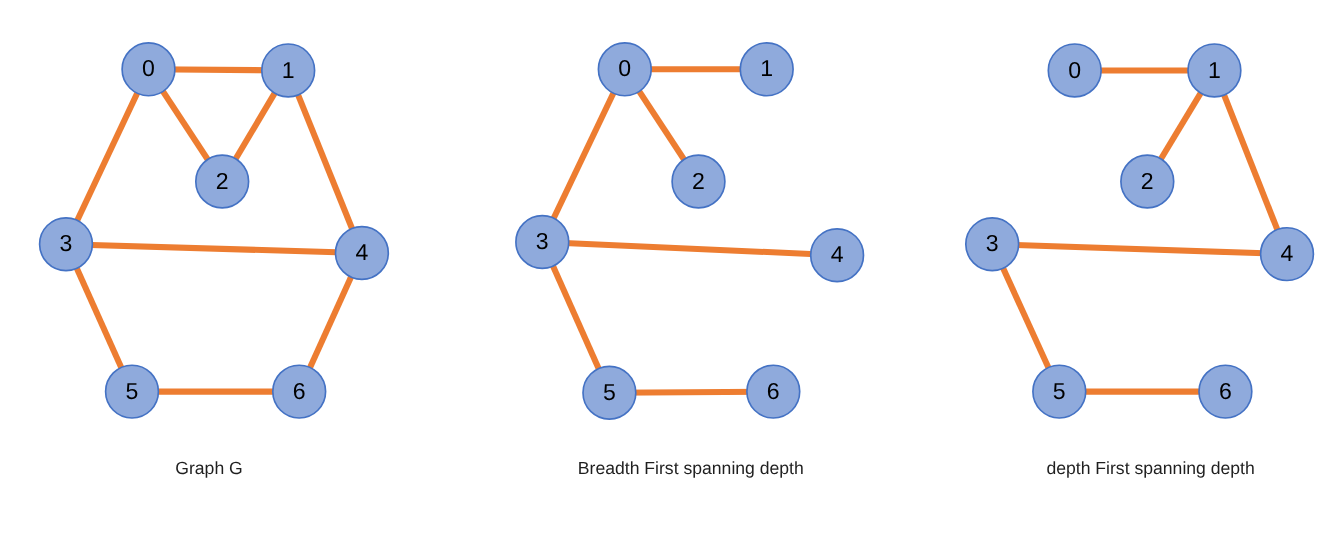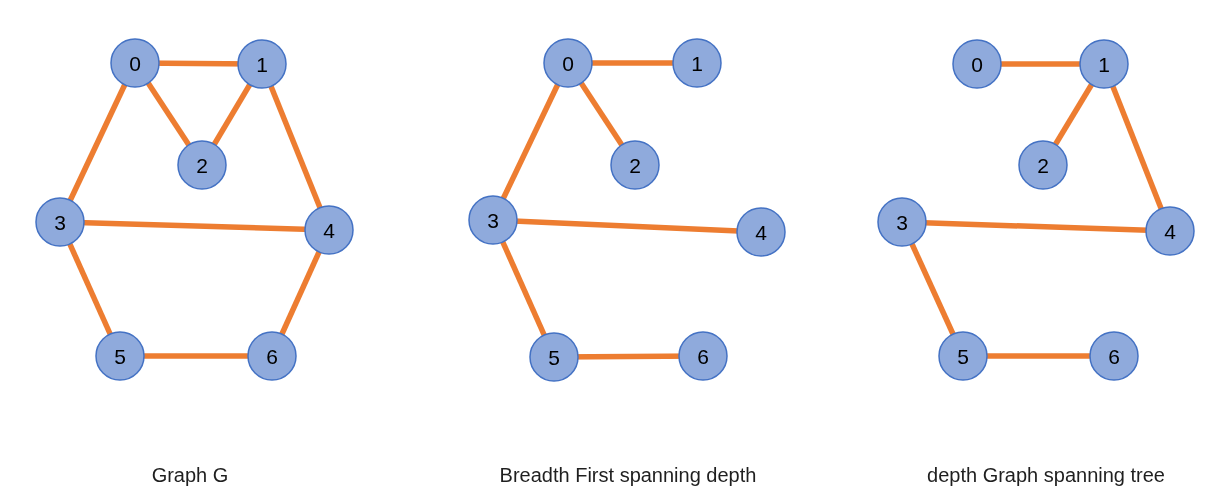--- a/index.html
+++ b/index.html
@@ -17,25 +17,24 @@
   }
   .graphs-svg {
     position: absolute;
     left: 0;
     top: 0;
   }
   .caption {
     position: absolute;
     top: 415px;
     transform: translateX(-50%);
-    font-size: 20px;
+    font-size: 16px;
     line-height: 24px;
     color: #1f1f1f;
     white-space: nowrap;
-    margin-top: 48px;
   }
   .cap-0 { left: 190px; }
   .cap-1 { left: 628px; }
   .cap-2 { left: 1046px; }
 </style>
 </head>
 <body>
 
 <div class="canvas">
   <svg class="graphs-svg" width="1217" height="488">
@@ -146,14 +145,14 @@
           <text x="963" y="356" fill="#000000" font-size="21" text-anchor="middle" dominant-baseline="central" font-family="&quot;Liberation Sans&quot;, sans-serif">5</text>
         </g>
         <g>
           <circle cx="1114" cy="356" r="24" fill="#8FAADC" stroke="#4472C4" stroke-width="1.5"></circle>
           <text x="1114" y="356" fill="#000000" font-size="21" text-anchor="middle" dominant-baseline="central" font-family="&quot;Liberation Sans&quot;, sans-serif">6</text>
         </g>
       </g>
     </svg>
   <div class="caption cap-0">Graph G</div>
   <div class="caption cap-1">Breadth First spanning depth</div>
-  <div class="caption cap-2">depth Graph spanning tree</div>
+  <div class="caption cap-2">depth First spanning depth</div>
 </div>
 
 </body></html>

